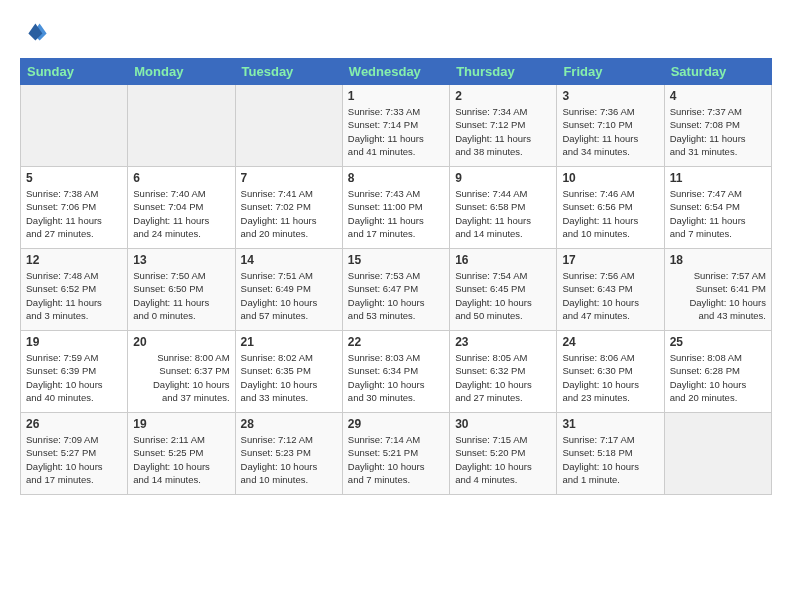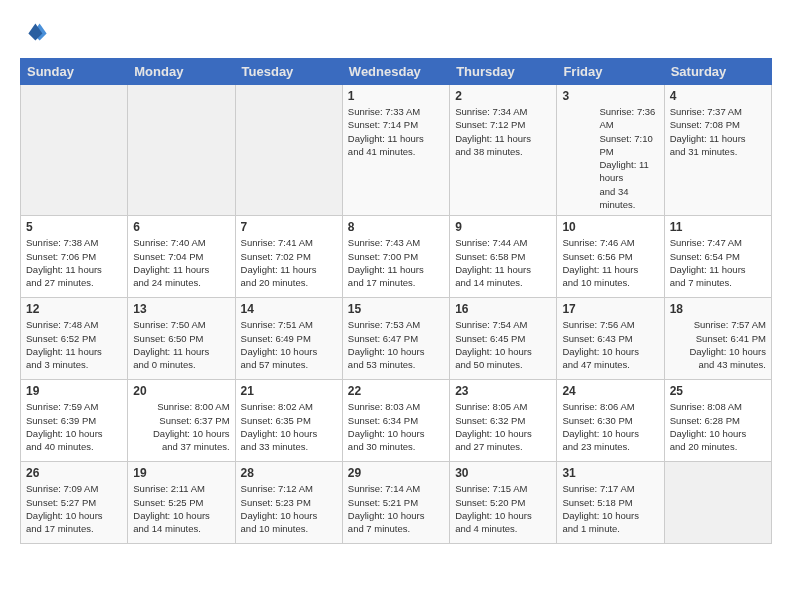--- a/index.html
+++ b/index.html
@@ -54,21 +54,21 @@
       color: #555;
       margin-top: 2px;
     }
     .calendar {
       width: 100%;
       border-collapse: collapse;
       table-layout: fixed;
     }
     .calendar th {
       background-color: #3a6bbf;
-      color: #e5e5e5;
+      color: #86efac;
       text-align: left;
       padding: 5px 6px;
       font-size: 13px;
       font-weight: bold;
       border: 1px solid #3a6bbf;
     }
     .calendar td {
       border: 1px solid #ccc;
       vertical-align: top;
       padding: 4px 5px;
@@ -145,21 +145,21 @@
           </td>
           <td>
             <span class="day-number">2</span>
             <div class="cell-info" style="white-space: pre-line;">Sunrise: 7:34 AM
 Sunset: 7:12 PM
 Daylight: 11 hours
 and 38 minutes.</div>
           </td>
           <td>
             <span class="day-number">3</span>
-            <div class="cell-info" style="white-space: pre-line; margin-left: 37px;">Sunrise: 7:36 AM
+            <div class="cell-info" style="white-space: pre-line;">Sunrise: 7:36 AM
 Sunset: 7:10 PM
 Daylight: 11 hours
 and 34 minutes.</div>
           </td>
           <td>
             <span class="day-number">4</span>
             <div class="cell-info" style="white-space: pre-line;">Sunrise: 7:37 AM
 Sunset: 7:08 PM
 Daylight: 11 hours
 and 31 minutes.</div>
@@ -183,21 +183,21 @@
           <td>
             <span class="day-number">7</span>
             <div class="cell-info" style="white-space: pre-line;">Sunrise: 7:41 AM
 Sunset: 7:02 PM
 Daylight: 11 hours
 and 20 minutes.</div>
           </td>
           <td>
             <span class="day-number">8</span>
             <div class="cell-info" style="white-space: pre-line;">Sunrise: 7:43 AM
-Sunset: 7:00 PM
+Sunset: 11:00 PM
 Daylight: 11 hours
 and 17 minutes.</div>
           </td>
           <td>
             <span class="day-number">9</span>
             <div class="cell-info" style="white-space: pre-line;">Sunrise: 7:44 AM
 Sunset: 6:58 PM
 Daylight: 11 hours
 and 14 minutes.</div>
           </td>

